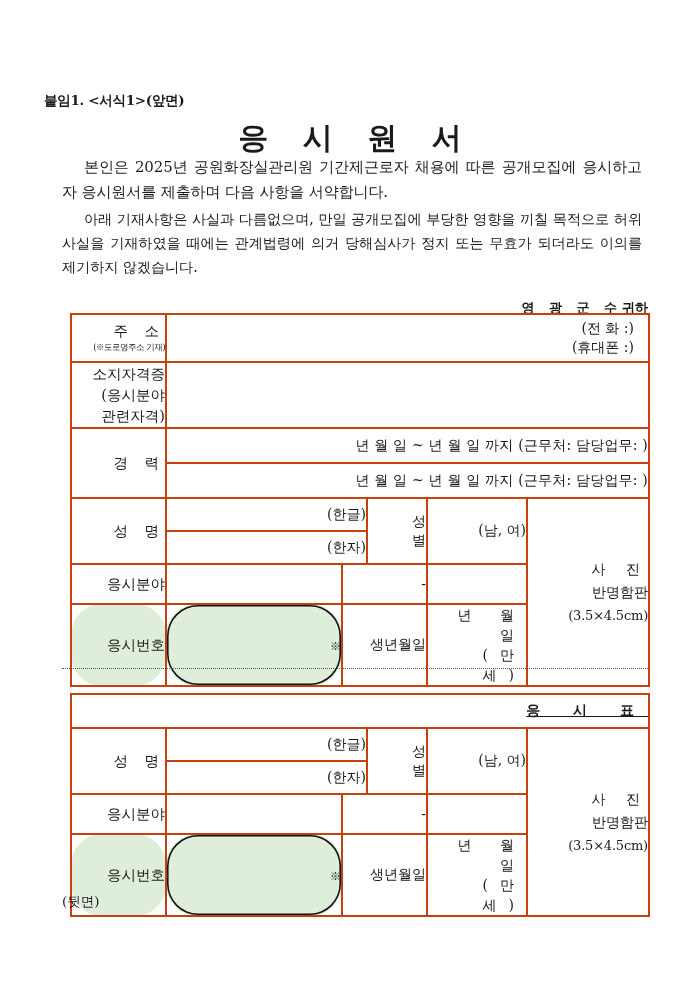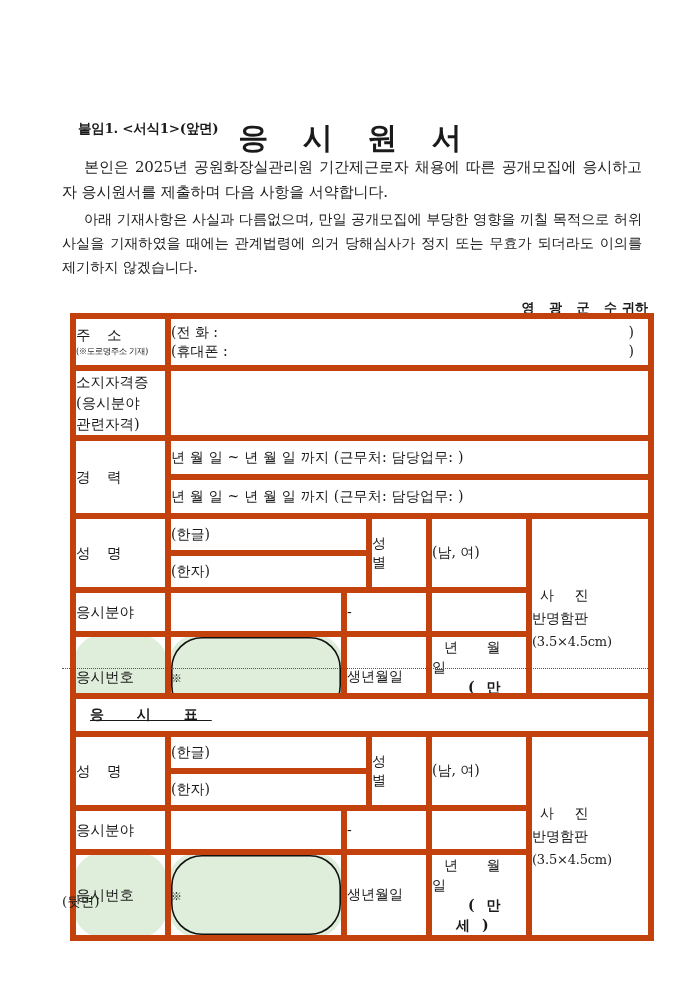--- a/index.html
+++ b/index.html
@@ -17,27 +17,26 @@
   }
   .page {
     position: absolute;
     inset: 0;
     padding: 0;
   }
 
   
   .attach-line {
     position: absolute;
-    left: 78px;
+    left: 44px;
     top: 92px;
     font-size: 13.5px;
     font-weight: bold;
     letter-spacing: -0.3px;
     white-space: nowrap;
-    margin-top: 28px;
   }
 
   
   .doc-title {
     position: absolute;
     left: 0;
     right: 0;
     top: 118px;
     text-align: center;
     font-size: 30px;
@@ -74,25 +73,25 @@
 
   
   .form-table {
     position: absolute;
     border-collapse: collapse;
     table-layout: fixed;
     border: 1.6px solid #1a1a1a;
     background: #fff;
   }
   .form-table td {
-    border: 6px solid #c2410c;
+    border: 2px solid #c2410c;
     font-size: 14px;
     padding: 0;
     vertical-align: middle;
-    text-align: left;
+    text-align: right;
     height: 1px;
   }
 
   #table-application { left: 70px; top: 313px; width: 578px; }
   #table-ticket      { left: 70px; top: 693px; width: 578px; }
 
   
   .lbl {
     letter-spacing: 6px;
     text-indent: 6px;
@@ -139,21 +138,21 @@
     font-size: 14px;
   }
   .photo-cell .ln1 { letter-spacing: 8px; text-indent: 8px; }
   .photo-cell .ln3 { font-size: 13px; letter-spacing: -0.2px; }
   .ymd-cell {
     line-height: 20px;
     font-size: 14.5px;
     padding: 3px 0;
   }
   .ymd-cell .l1 { letter-spacing: 12px; text-indent: 12px; display: block; }
-  .ymd-cell .l2 { letter-spacing: 12px; text-indent: 12px; display: block; padding-left: 24px; font-weight: bold; }
+  .ymd-cell .l2 { letter-spacing: 12px; text-indent: 12px; display: block; padding-left: 24px; }
   .hl {
     background: #dfeeda;
     border-radius: 31px;
   }
   .thickbox {
     box-shadow: inset 0 0 0 1.6px #111;
   }
   .tbl-title {
     font-size: 18px;
     font-weight: bold;

